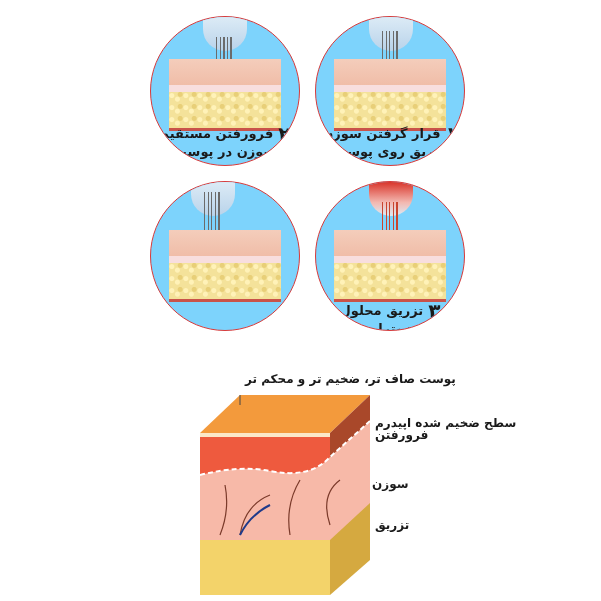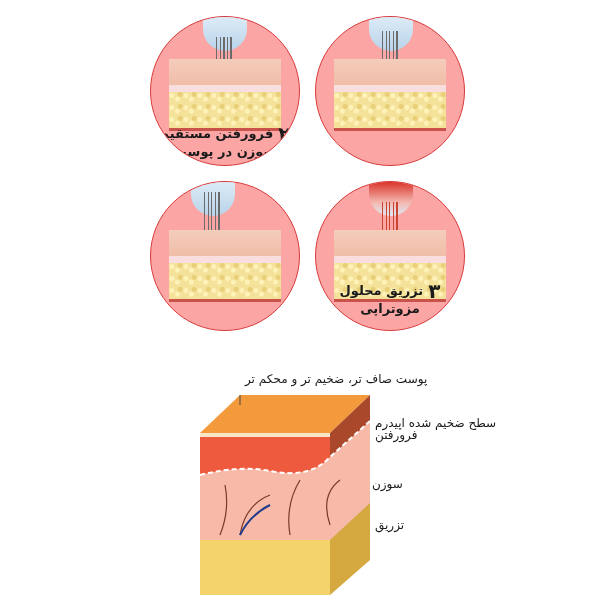--- a/index.html
+++ b/index.html
@@ -1,41 +1,44 @@
 <!DOCTYPE html>
 <html><head>
 <meta charset="utf-8">
 <style>
   html,body{margin:0;padding:0;background:#ffffff;}
   body{width:601px;height:601px;position:relative;overflow:hidden;font-family:"DejaVu Sans",sans-serif;}
-  .circle{position:absolute;width:150px;height:150px;border:1.3px solid #d83a3a;border-radius:50%;box-sizing:border-box;overflow:hidden;background:#fca5a5;}
+  .circle{position:absolute;width:150px;height:150px;border:1.3px solid #d83a3a;border-radius:50%;box-sizing:border-box;overflow:hidden;background:#7dd3fc;}
   .step-label{position:absolute;left:0;right:0;direction:rtl;text-align:center;font-weight:bold;color:#1a1a1a;font-size:13px;line-height:17px;}
   .step-num{font-size:20px;font-weight:bold;vertical-align:middle;margin-left:5px;}
   .skin{position:absolute;left:18px;width:112px;}
   .skin .top{height:26px;background:linear-gradient(#f4cdbb,#f0bda8);}
   .skin .pink{height:7px;background:#f8dede;}
   .skin .fat{height:36px;background:#f4e29a;background-image:radial-gradient(circle at 20% 30%,#fff2b8 2px,transparent 3px),radial-gradient(circle at 60% 60%,#fff2b8 2px,transparent 3px),radial-gradient(circle at 80% 20%,#e8cf78 2px,transparent 3px);background-size:14px 12px;}
   .skin .base{height:3px;background:#c9534a;}
   .applicator{position:absolute;width:44px;height:34px;border-radius:0 0 22px 22px;background:linear-gradient(#dcebf6,#b9d3ea);}
   .needles{position:absolute;width:18px;height:40px;background:repeating-linear-gradient(90deg,#6b6b6b 0,#6b6b6b 1.3px,transparent 1.3px,transparent 3.6px);}
   .needles.red{background:repeating-linear-gradient(90deg,#c9452f 0,#c9452f 1.3px,transparent 1.3px,transparent 3.6px);}
-  .cube-label{position:absolute;direction:rtl;text-align:right;font-weight:normal;font-size:12px;color:#1a1a1a;line-height:15px;}
+  .cube-label{position:absolute;direction:rtl;text-align:right;font-weight:bold;font-size:12px;color:#1a1a1a;line-height:15px;}
 </style>
 </head>
 <body>
 
 <div class="circle" style="left:315px;top:16px;">
   <div class="applicator" style="left:53px;top:0;"></div>
   <div class="needles" style="left:66px;top:14px;height:40px;"></div>
   <div class="skin" style="top:42px;">
       <div class="top"></div>
       <div class="pink"></div>
       <div class="fat"></div>
       <div class="base"></div>
     </div>
+  <div class="step-label" style="top:108px;">
+    <span class="step-num">۱</span><span>قرار گرفتن سوزن</span><br><span>تزریق روی پوست</span>
+  </div>
 </div>
 
 <div class="circle" style="left:150px;top:16px;">
   <div class="applicator" style="left:52px;top:0;"></div>
   <div class="needles" style="left:65px;top:20px;height:50px;"></div>
   <div class="skin" style="top:42px;">
       <div class="top"></div>
       <div class="pink"></div>
       <div class="fat"></div>
       <div class="base"></div>
@@ -47,21 +50,21 @@
 
 <div class="circle" style="left:315px;top:181px;">
   <div class="applicator" style="left:53px;top:0;background:linear-gradient(#d9342a,#f3b8b0 60%,#dcebf6);"></div>
   <div class="needles red" style="left:66px;top:20px;height:52px;"></div>
   <div class="skin" style="top:48px;">
       <div class="top"></div>
       <div class="pink"></div>
       <div class="fat"></div>
       <div class="base"></div>
     </div>
-  <div class="step-label" style="top:100px;">
+  <div class="step-label" style="top:120px;">
     <span class="step-num">۳</span><span>تزریق محلول مزوتراپی</span>
   </div>
 </div>
 
 <div class="circle" style="left:150px;top:181px;">
   <div class="applicator" style="left:40px;top:0;"></div>
   <div class="needles" style="left:53px;top:10px;height:40px;"></div>
   <div class="needles red" style="left:53px;top:50px;height:24px;"></div>
   <div class="skin" style="top:48px;">
       <div class="top"></div>

